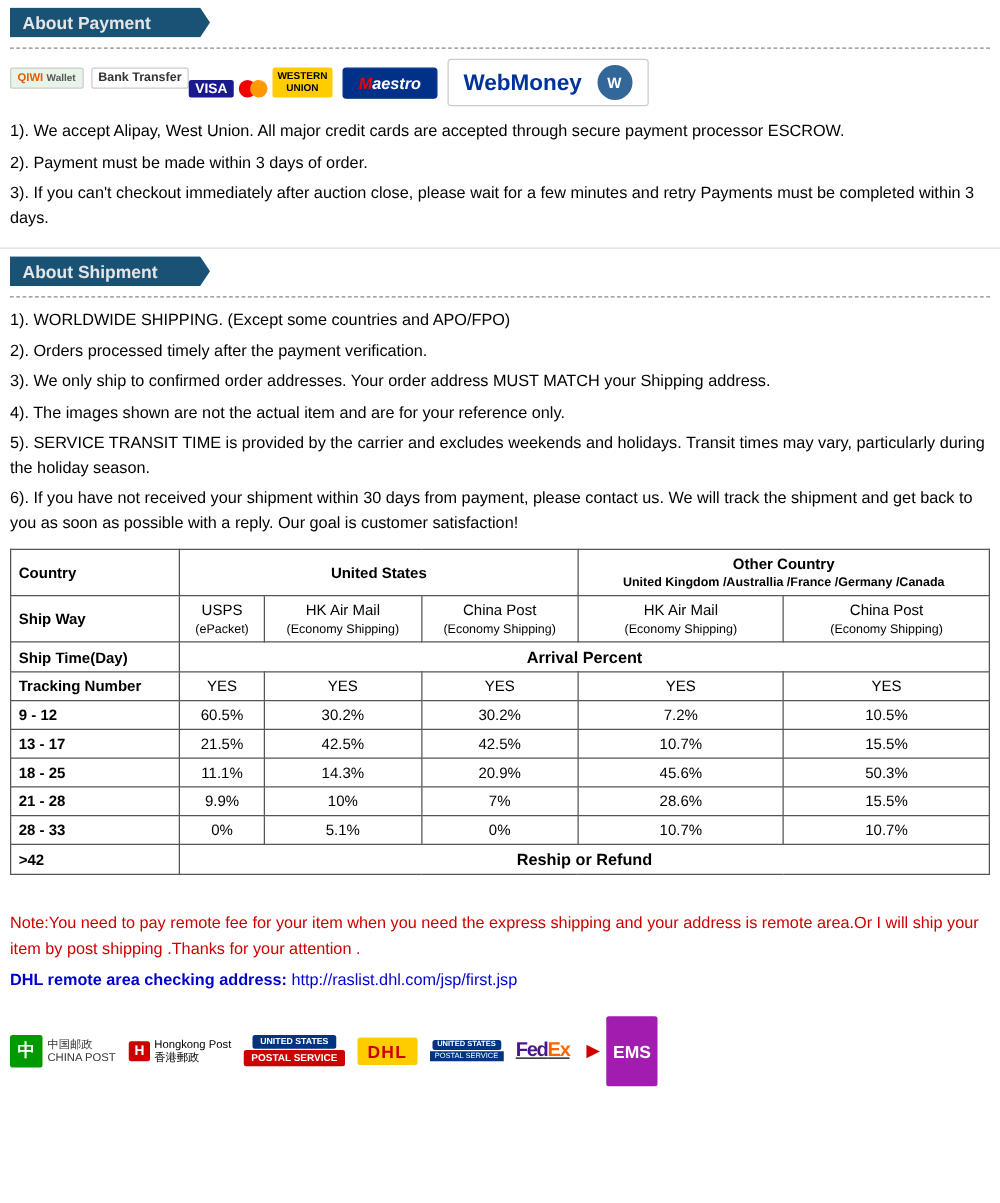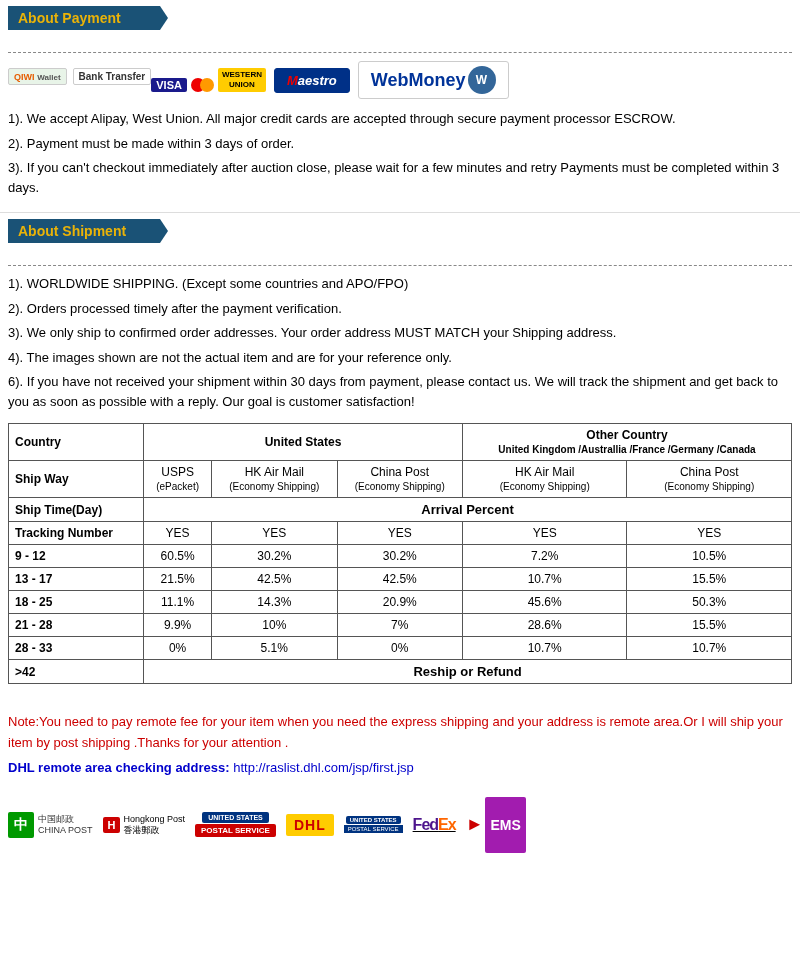--- a/index.html
+++ b/index.html
@@ -6,30 +6,30 @@
     body {
       font-family: Arial, sans-serif;
       font-size: 13px;
       background: #fff;
       color: #000;
       width: 800px;
     }
 
     .section-header {
       background: #1a5276;
-      color: #eab308;
+      color: #e5e5e5;
       font-weight: bold;
       font-size: 14px;
       padding: 4px 10px;
       display: inline-block;
       position: relative;
       clip-path: polygon(0 0, 95% 0, 100% 50%, 95% 100%, 0 100%);
       padding-right: 25px;
       min-width: 160px;
-      margin-bottom: 20px;
+      margin-bottom: 6px;
     }
 
     .section-divider {
       border: none;
       border-top: 1px dashed #888;
       margin: 2px 0 8px 0;
     }
 
     .payment-section {
       padding: 6px 8px 10px 8px;
@@ -130,21 +130,21 @@
       font-style: italic;
     }
 
     .maestro-box span.m-red { color: #e00; }
 
     .webmoney-box {
       border: 1px solid #ccc;
       padding: 4px 12px;
       display: flex;
       align-items: center;
-      gap: 2px;
+      gap: 12px;
       border-radius: 3px;
     }
 
     .webmoney-text {
       font-size: 18px;
       font-weight: bold;
       color: #003399;
     }
 
     .wm-icon {
@@ -346,20 +346,21 @@
 
 <div class="shipment-section">
   <div class="section-header">About Shipment</div>
   <hr class="section-divider">
 
   <div class="shipment-text">
     <p>1). WORLDWIDE SHIPPING. (Except some countries and APO/FPO)</p>
     <p>2). Orders processed timely after the payment verification.</p>
     <p>3). We only ship to confirmed order addresses. Your order address MUST MATCH your Shipping address.</p>
     <p>4). The images shown are not the actual item and are for your reference only.</p>
+    <p>5). SERVICE TRANSIT TIME is provided by the carrier and excludes weekends and holidays. Transit times may vary, particularly during the holiday season.</p>
     <p>6). If you have not received your shipment within 30 days from payment, please contact us. We will track the shipment and get back to you as soon as possible with a reply. Our goal is customer satisfaction!</p>
   </div>
 
   <table class="ship-table">
     <thead>
       <tr>
         <th class="row-label" rowspan="1">Country</th>
         <th colspan="3">United States</th>
         <th colspan="2">
           <span>Other Country</span><br>

